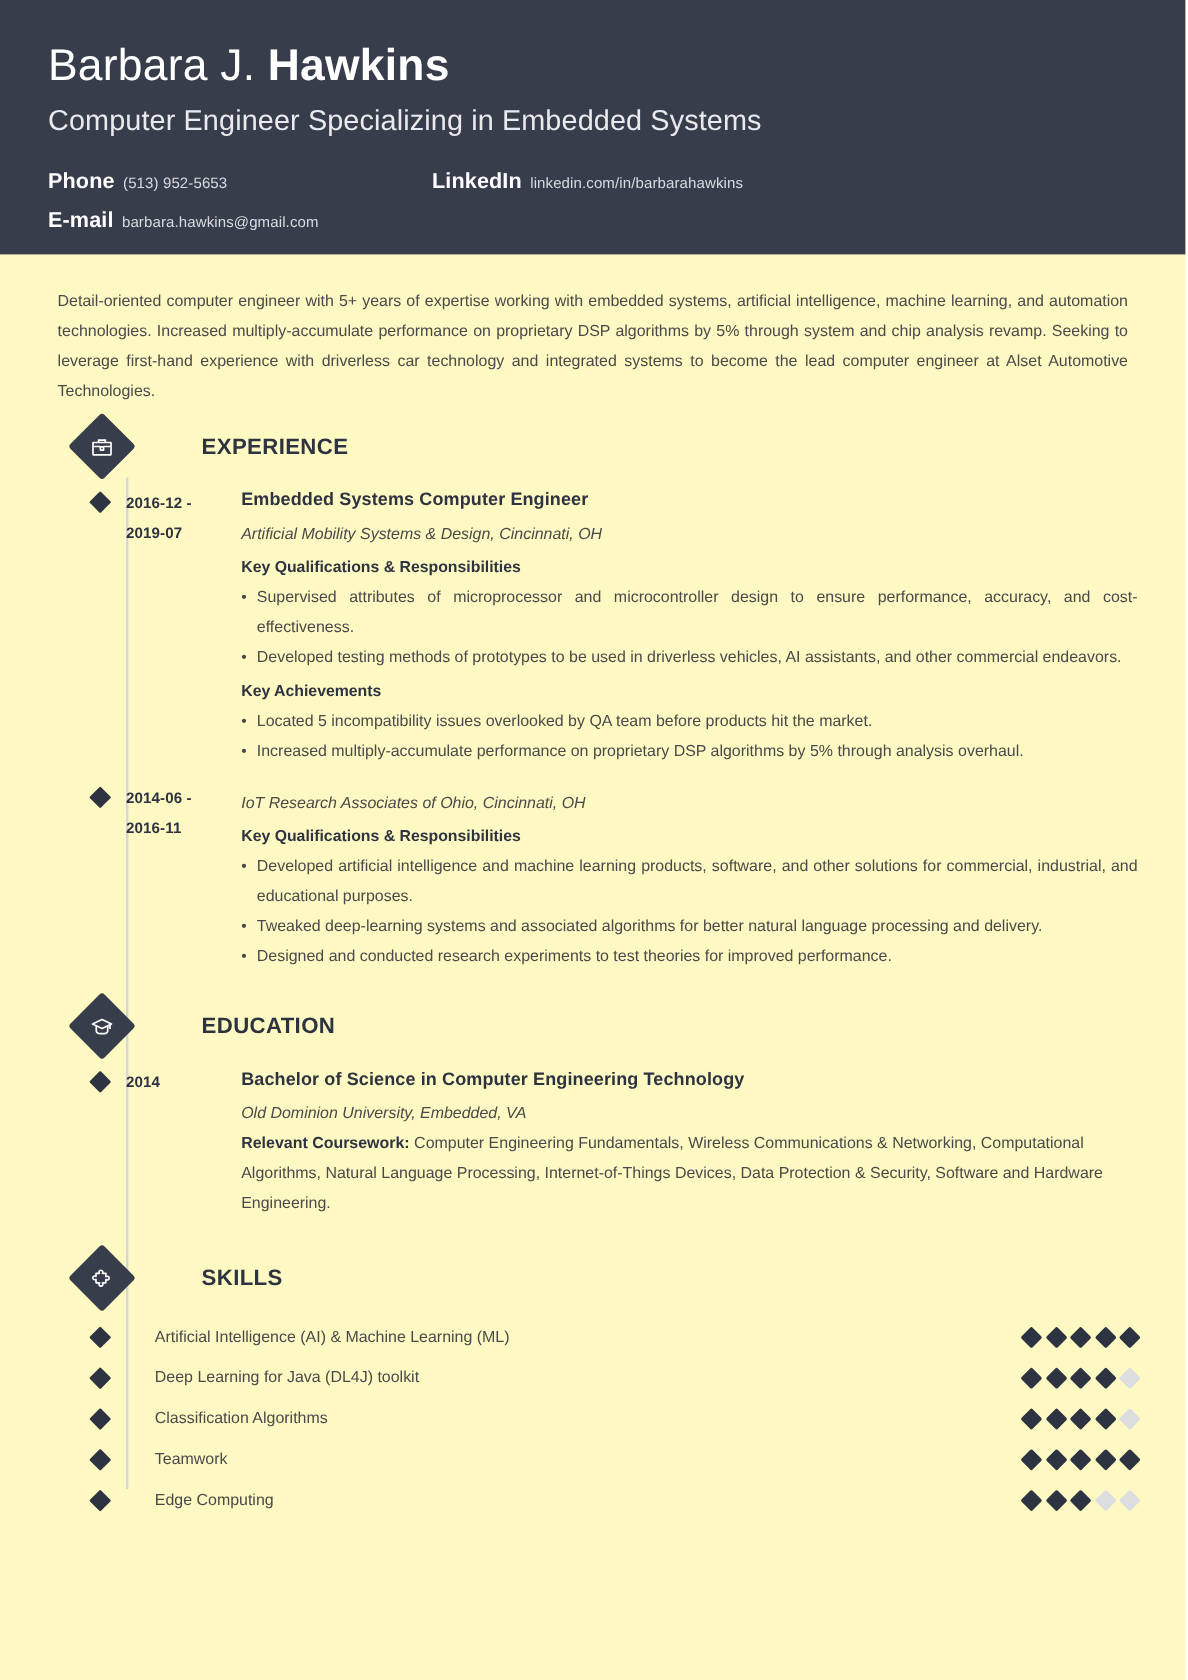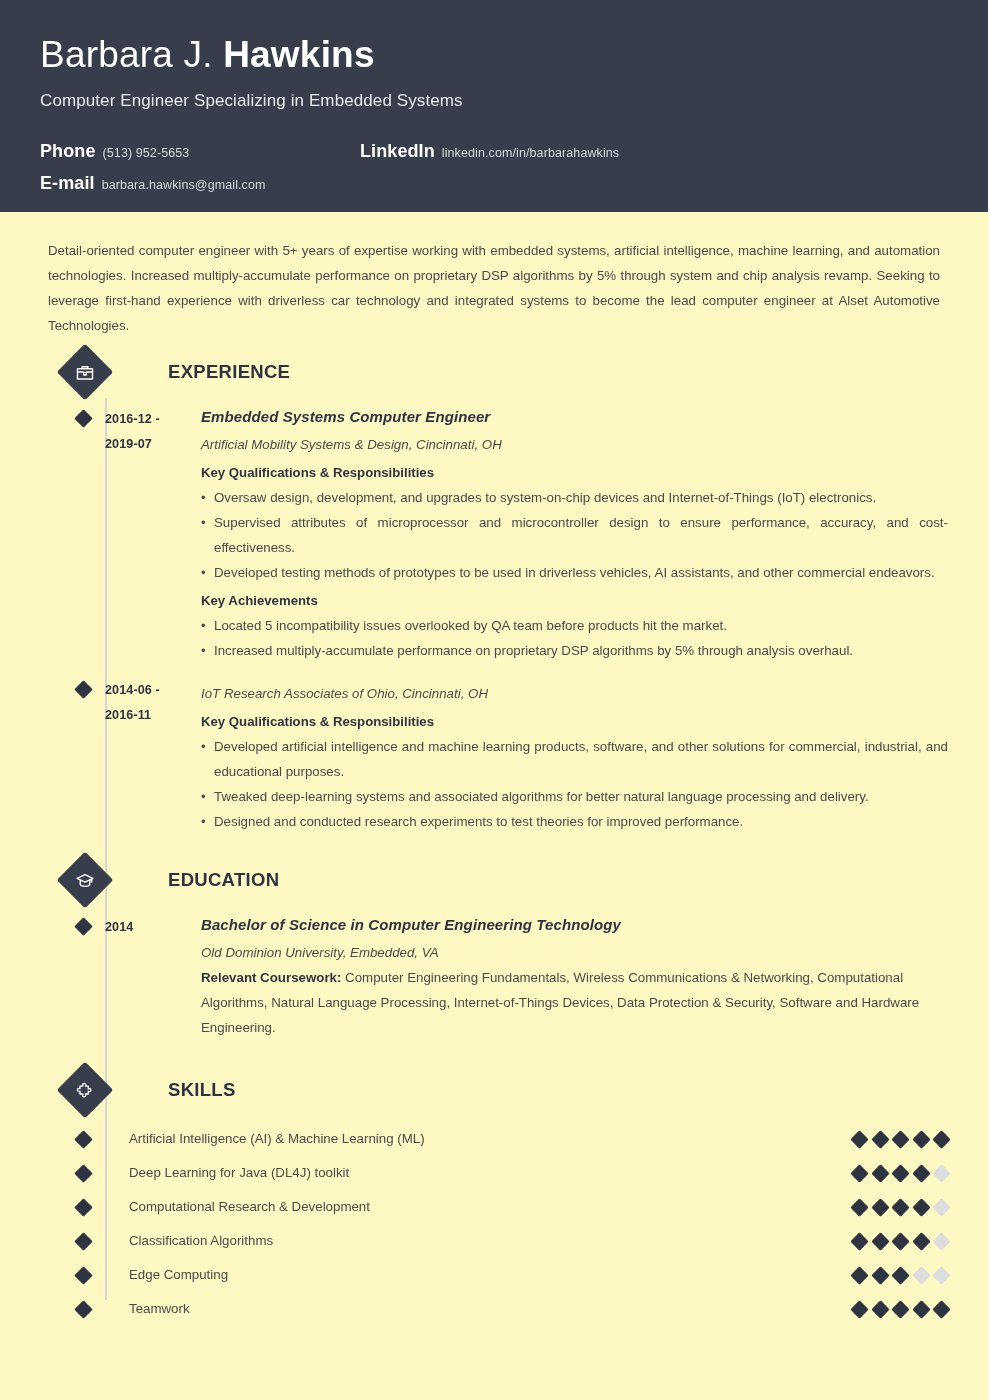--- a/index.html
+++ b/index.html
@@ -25,21 +25,21 @@
   .name {
     font-size: 37px;
     line-height: 46px;
     color: #ffffff;
     font-weight: 300;
     letter-spacing: .2px;
     white-space: nowrap;
   }
   .name .ln { font-weight: 700; }
   .job-title {
-    font-size: 17px;
+    font-size: 24px;
     line-height: 28px;
     color: #e9eaee;
     font-weight: 400;
     margin-top: 9px;
     letter-spacing: .1px;
   }
   .contact-grid {
     margin-top: 26px;
   }
   .contact-row {
@@ -152,21 +152,20 @@
   }
   .entry-date .d2 { display: block; }
   .entry-body { flex: 1 1 auto; min-width: 0; }
 
   .entry-title {
     font-size: 15px;
     font-weight: 700;
     color: #2d3340;
     line-height: 22px;
     letter-spacing: .1px;
-    font-style: italic;
   }
   .entry-sub {
     font-size: 13.3px;
     font-style: italic;
     color: #4a4a4a;
     line-height: 25px;
     margin-top: 4px;
   }
   .sub-head {
     font-size: 13.2px;
@@ -296,21 +295,20 @@
           <div class="entry-date">
             <span>2016-12 -</span>
             <span class="d2">2019-07</span>
           </div>
           <div class="entry-body">
             <div class="entry-title">Embedded Systems Computer Engineer</div>
             <div class="entry-sub">Artificial Mobility Systems &amp; Design, Cincinnati, OH</div>
 
             <div class="sub-head">Key Qualifications &amp; Responsibilities</div>
             <ul class="bullets">
-              <li>Oversaw design, development, and upgrades to system-on-chip devices and Internet-of-Things (IoT) electronics.</li>
               <li>Supervised attributes of microprocessor and microcontroller design to ensure performance, accuracy, and cost-effectiveness.</li>
               <li>Developed testing methods of prototypes to be used in driverless vehicles, AI assistants, and other commercial endeavors.</li>
             </ul>
 
             <div class="sub-head">Key Achievements</div>
             <ul class="bullets">
               <li>Located 5 incompatibility issues overlooked by QA team before products hit the market.</li>
               <li>Increased multiply-accumulate performance on proprietary DSP algorithms by 5% through analysis overhaul.</li>
             </ul>
           </div>
@@ -398,66 +396,53 @@
                 <span class="rdia"></span>
                 <span class="rdia"></span>
                 <span class="rdia"></span>
                 <span class="rdia off"></span>
               </div>
           </div>
           <div class="skill-row">
             <div class="skill-marker">
                 <span class="dia"></span>
               </div>
-            <div class="skill-name">Computational Research &amp; Development</div>
+            <div class="skill-name">Classification Algorithms</div>
             <div class="skill-rating">
                 <span class="rdia"></span>
                 <span class="rdia"></span>
                 <span class="rdia"></span>
                 <span class="rdia"></span>
                 <span class="rdia off"></span>
               </div>
           </div>
           <div class="skill-row">
             <div class="skill-marker">
                 <span class="dia"></span>
               </div>
-            <div class="skill-name">Classification Algorithms</div>
+            <div class="skill-name">Teamwork</div>
             <div class="skill-rating">
                 <span class="rdia"></span>
                 <span class="rdia"></span>
                 <span class="rdia"></span>
                 <span class="rdia"></span>
-                <span class="rdia off"></span>
+                <span class="rdia"></span>
               </div>
           </div>
           <div class="skill-row">
             <div class="skill-marker">
                 <span class="dia"></span>
               </div>
             <div class="skill-name">Edge Computing</div>
             <div class="skill-rating">
                 <span class="rdia"></span>
                 <span class="rdia"></span>
                 <span class="rdia"></span>
                 <span class="rdia off"></span>
                 <span class="rdia off"></span>
               </div>
           </div>
-          <div class="skill-row">
-            <div class="skill-marker">
-                <span class="dia"></span>
-              </div>
-            <div class="skill-name">Teamwork</div>
-            <div class="skill-rating">
-                <span class="rdia"></span>
-                <span class="rdia"></span>
-                <span class="rdia"></span>
-                <span class="rdia"></span>
-                <span class="rdia"></span>
-              </div>
-          </div>
         </div>
       </div>
 
     </div>
   </div>
 </div>
 
 </body></html>

